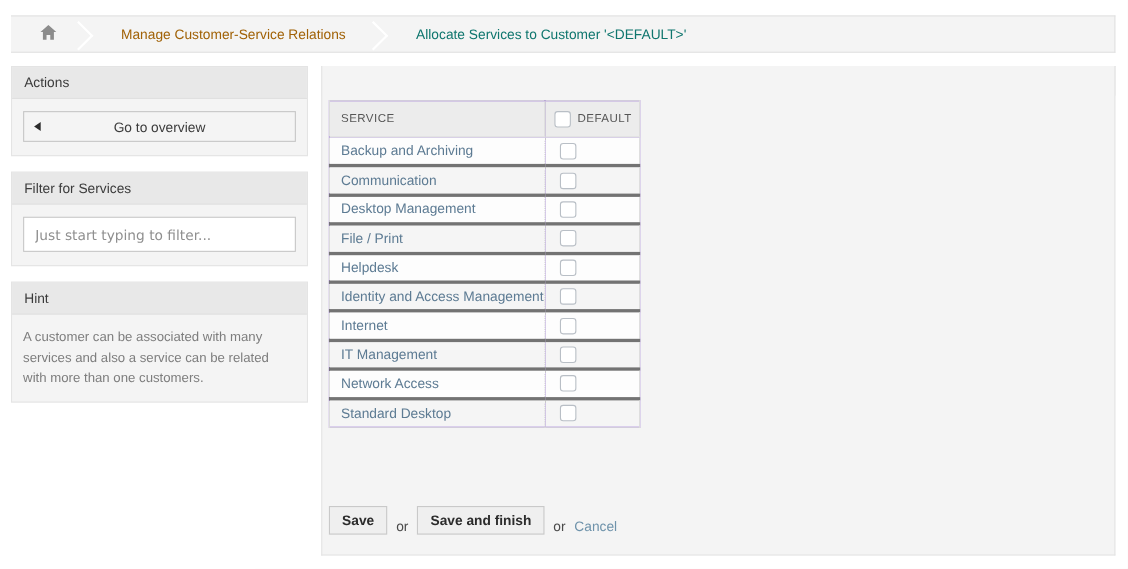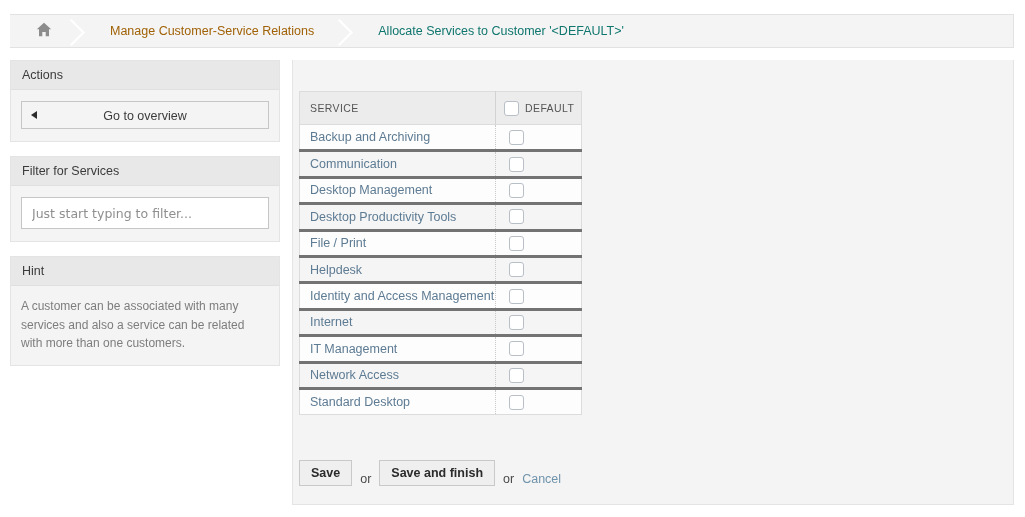--- a/index.html
+++ b/index.html
@@ -307,24 +307,20 @@
           </tr>
           <tr>
             <td><a class="svc-link">Communication</a></td>
             <td class="active-col"><span class="cbox"></span></td>
           </tr>
           <tr>
             <td><a class="svc-link">Desktop Management</a></td>
             <td class="active-col"><span class="cbox"></span></td>
           </tr>
           <tr>
-            <td><a class="svc-link">Desktop Productivity Tools</a></td>
-            <td class="active-col"><span class="cbox"></span></td>
-          </tr>
-          <tr>
             <td><a class="svc-link">File / Print</a></td>
             <td class="active-col"><span class="cbox"></span></td>
           </tr>
           <tr>
             <td><a class="svc-link">Helpdesk</a></td>
             <td class="active-col"><span class="cbox"></span></td>
           </tr>
           <tr>
             <td><a class="svc-link">Identity and Access Management</a></td>
             <td class="active-col"><span class="cbox"></span></td>

